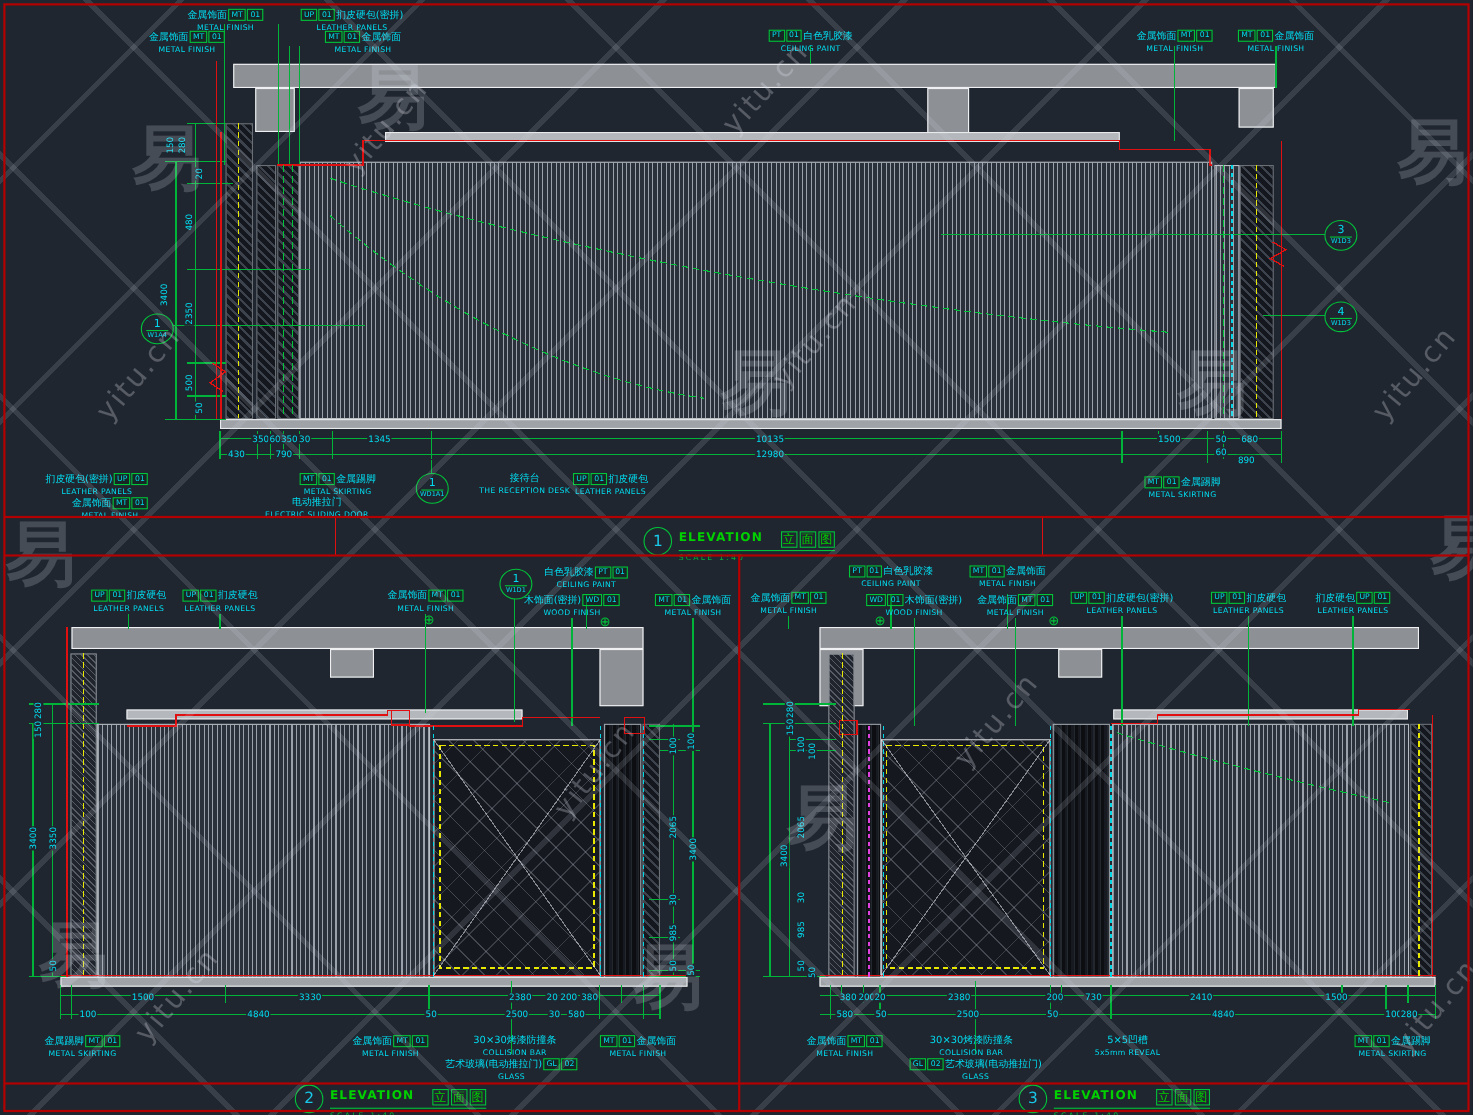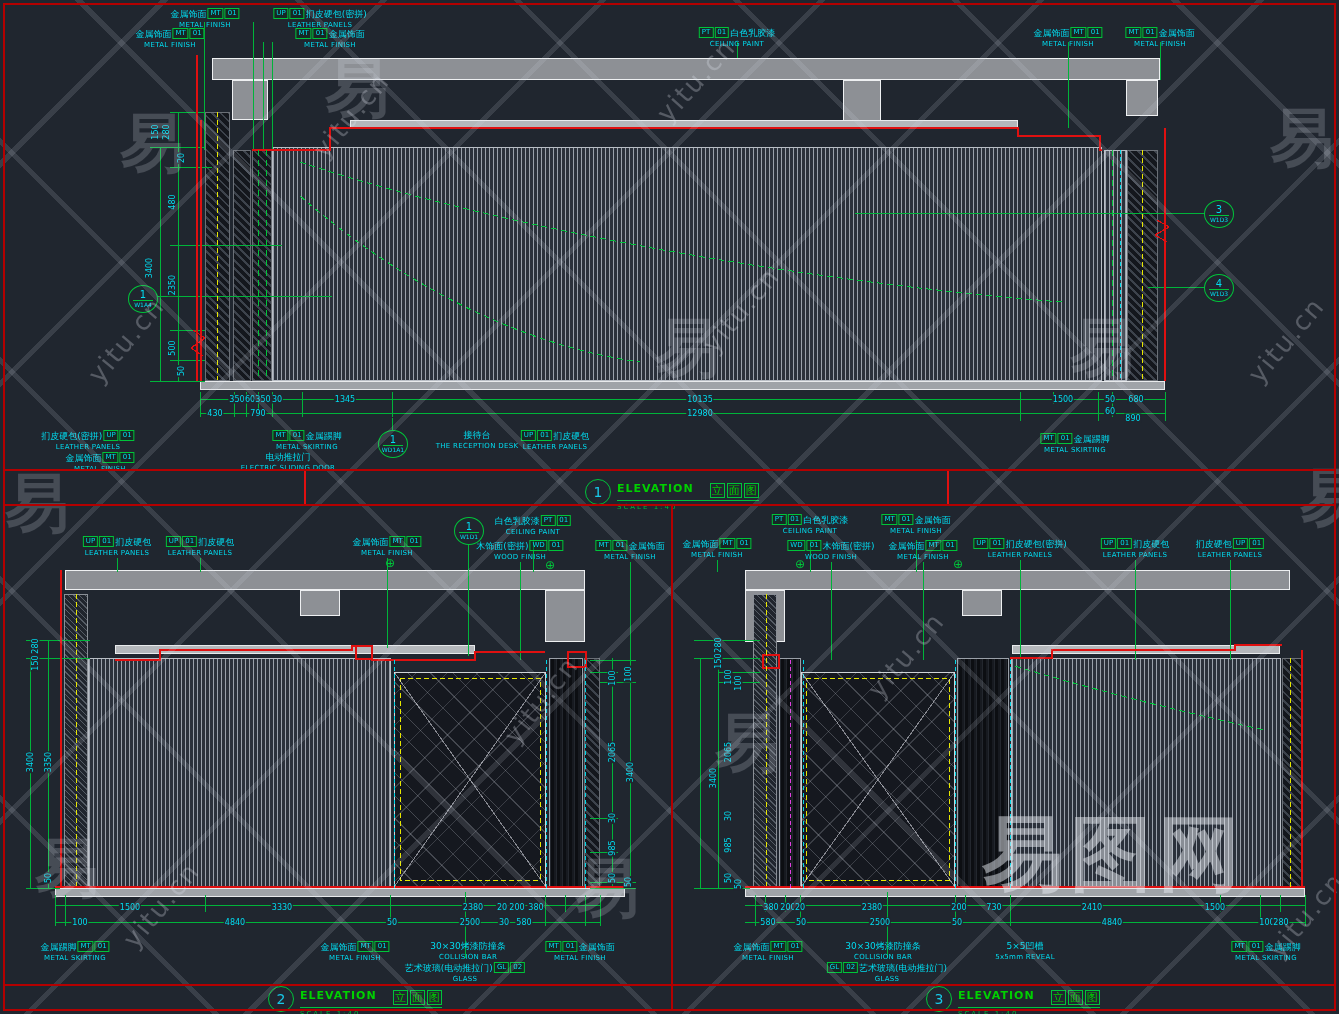--- a/index.html
+++ b/index.html
@@ -577,20 +577,19 @@
       <span class="wm-glyph" style="left: 1270px; top: 95px;">易</span>
       <span class="wm-glyph" style="left: 575px; top: 845px;">易</span>
       <span class="wm-glyph" style="left: 1070px; top: 305px;">易</span>
       <span class="wm-glyph" style="left: 35px; top: 825px;">易</span>
       <span class="wm-glyph" style="left: 715px; top: 700px;">易</span>
       <span class="wm-glyph" style="left: 1300px; top: 455px;">易</span>
       <span class="wm-glyph" style="left: 325px; top: 45px;">易</span>
     </div>
 
   <div class="wm-lines"></div>
-  <div class="wm-logo">易图网</div>
 
   <div class="frame"></div>
   <div class="divider" style="left:4px;top:469px;width:1331px;height:2px;"></div>
   <div class="divider" style="left:4px;top:504px;width:1331px;height:2px;"></div>
   <div class="divider" style="left:4px;top:984px;width:1331px;height:2px;"></div>
   <div class="divider" style="left:671px;top:504px;width:2px;height:506px;"></div>
 </div>
 
 </body></html>

